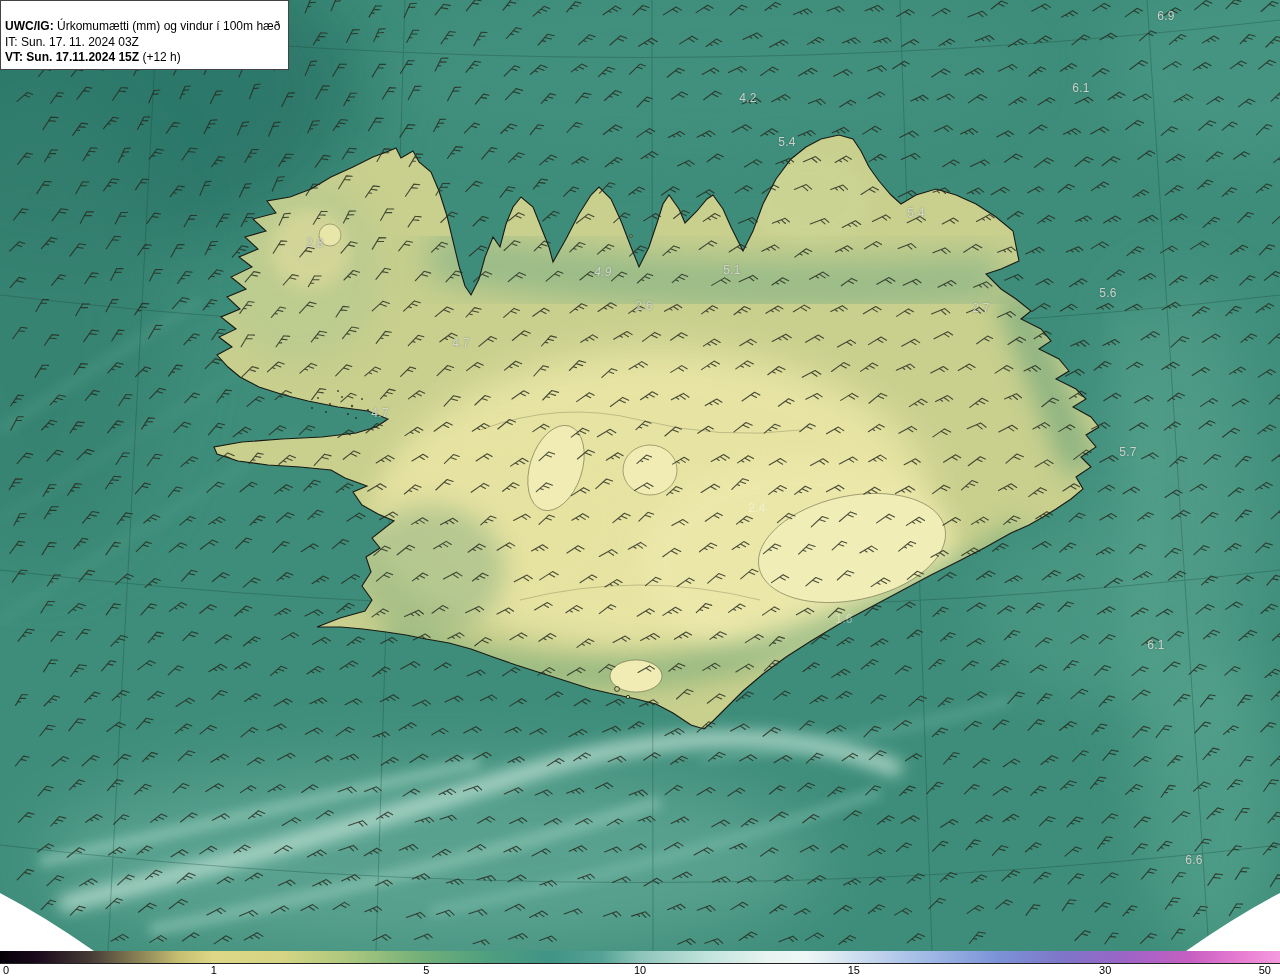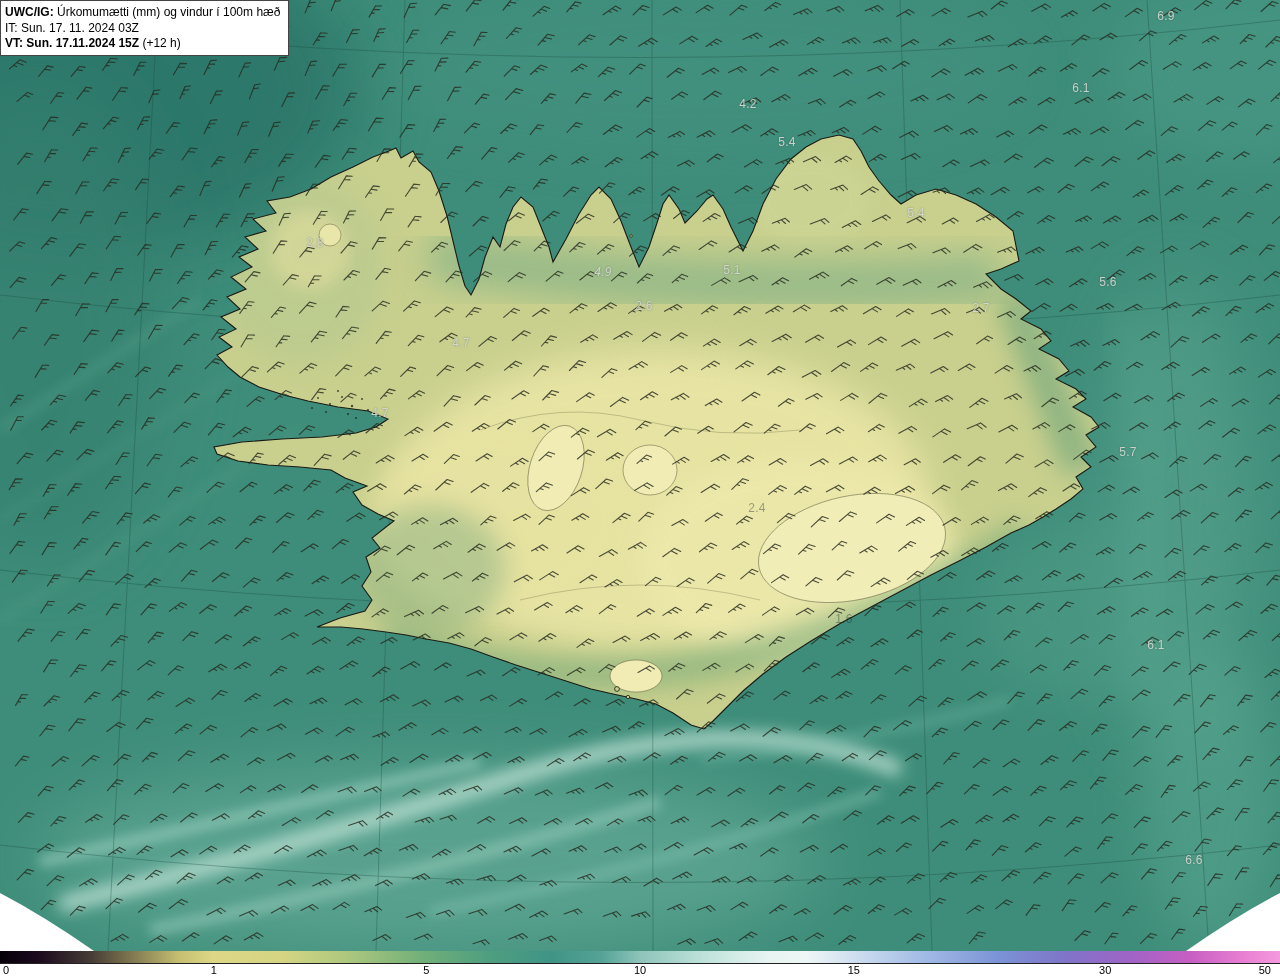--- a/index.html
+++ b/index.html
@@ -4,23 +4,23 @@
 <style>
   *{margin:0;padding:0;box-sizing:border-box}
   html,body{width:1280px;height:978px}
   body{font-family:"Liberation Sans",sans-serif;background:#fff;overflow:hidden}
   #app{position:relative;width:1280px;height:978px;overflow:hidden}
   .map{position:relative;width:1280px;height:951px;overflow:hidden;background:#3e8d7a}
   #mapsvg{display:block}
   #value-labels{position:absolute;left:0;top:0;width:1280px;height:951px;pointer-events:none}
   .vlab{position:absolute;transform:translate(-50%,-50%);font-size:12px;color:#d8d8d2;opacity:.9;
         text-shadow:0 0 2px rgba(40,70,60,.55);letter-spacing:.2px}
-  .vlab.dim{opacity:.38;color:#0f172a;text-shadow:none}
+  .vlab.dim{opacity:.38;color:#ffffff;text-shadow:none}
   .hdr{position:absolute;top:0;left:0;background:#ffffff;border:1px solid #444;
-       padding:4px 8px 3px 4px;font-size:12px;line-height:1.3;color:#000;white-space:nowrap;z-index:5}
+       padding:18px 8px 3px 4px;font-size:12px;line-height:1.3;color:#000;white-space:nowrap;z-index:5}
   .hdr .b{font-weight:bold}
   .colorbar{position:relative;width:1280px;height:27px;background:#fff}
   .bar{position:absolute;left:0;top:0;width:1280px;height:13px;border-bottom:1px solid #222}
   #cticks{position:absolute;left:0;top:0;width:1280px;height:27px}
   .ctick{position:absolute;top:13px;font-size:11px;color:#000}
 </style>
 </head>
 <body>
 
 <div id="app">
@@ -133,27 +133,27 @@
 
       <g fill="#ffffff">
         <path d="M0,893 Q44,916 94,951 L0,951 Z"></path>
         <path d="M1280,893 Q1236,916 1186,951 L1280,951 Z"></path>
       </g>
     </svg>
 
     <div id="value-labels">
         <span class="vlab" style="left: 1166px; top: 16px;">6.9</span>
         <span class="vlab" style="left: 1081px; top: 88px;">6.1</span>
-        <span class="vlab" style="left: 748px; top: 98px; margin-top: 6px;">4.2</span>
+        <span class="vlab" style="left: 748px; top: 98px;">4.2</span>
         <span class="vlab" style="left: 787px; top: 142px;">5.4</span>
         <span class="vlab" style="left: 916px; top: 213px;">5.4</span>
         <span class="vlab" style="left: 303px; top: 243px; margin-left: 12px;">2.8</span>
         <span class="vlab" style="left: 603px; top: 272px; font-style: italic;">4.9</span>
         <span class="vlab" style="left: 701px; top: 270px; margin-left: 31px;">5.1</span>
-        <span class="vlab" style="left: 1108px; top: 282px;">5.6</span>
+        <span class="vlab" style="left: 1108px; top: 293px;">5.6</span>
         <span class="vlab" style="left: 644px; top: 306px;">2.6</span>
         <span class="vlab" style="left: 981px; top: 308px;">2.7</span>
         <span class="vlab" style="left: 461px; top: 343px;">4.7</span>
         <span class="vlab" style="left: 380px; top: 413px;">4.7</span>
         <span class="vlab" style="left: 1128px; top: 433px; margin-top: 19px;">5.7</span>
         <span class="vlab dim" style="left: 757px; top: 508px;">2.4</span>
         <span class="vlab dim" style="left: 844px; top: 619px;">1.6</span>
         <span class="vlab" style="left: 1156px; top: 645px;">6.1</span>
         <span class="vlab" style="left: 1194px; top: 860px;">6.6</span>
       </div>

